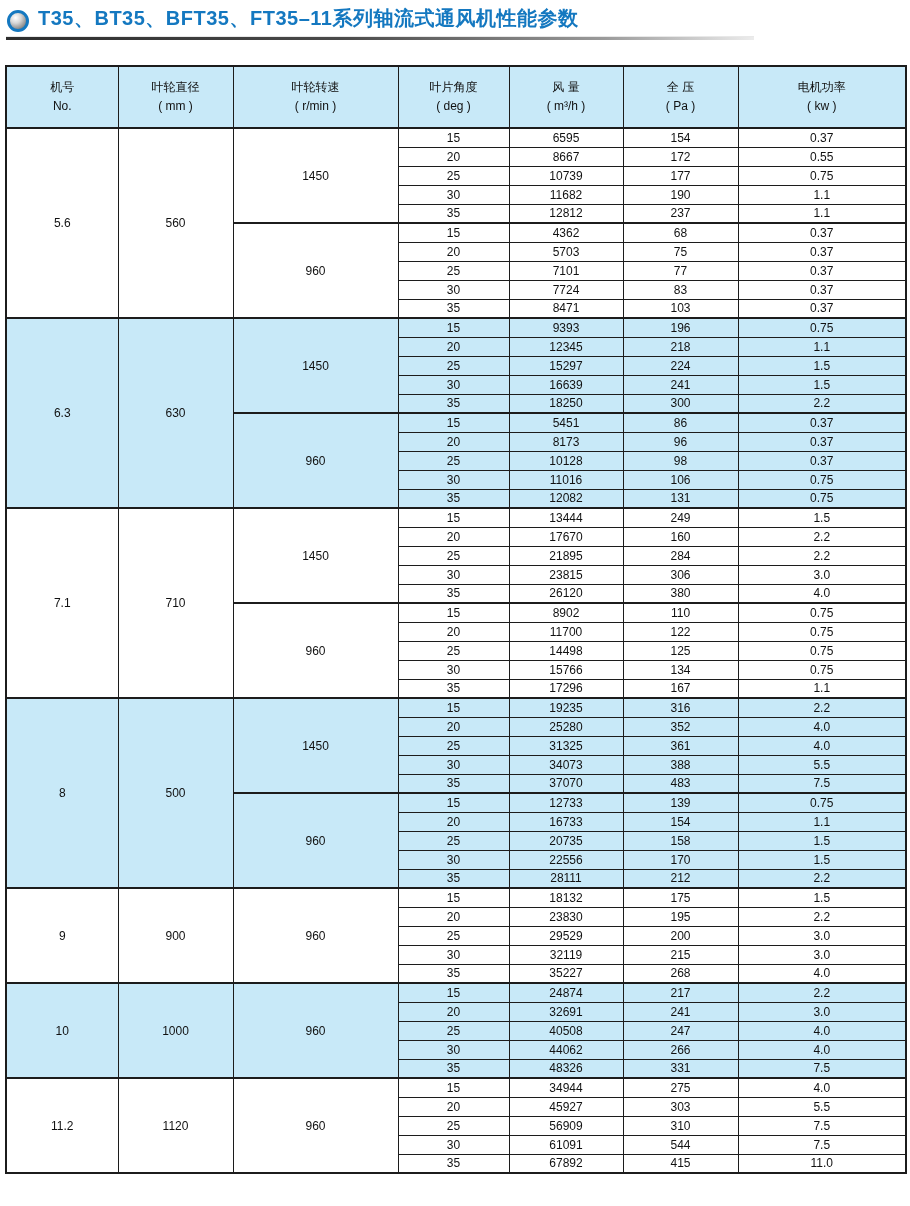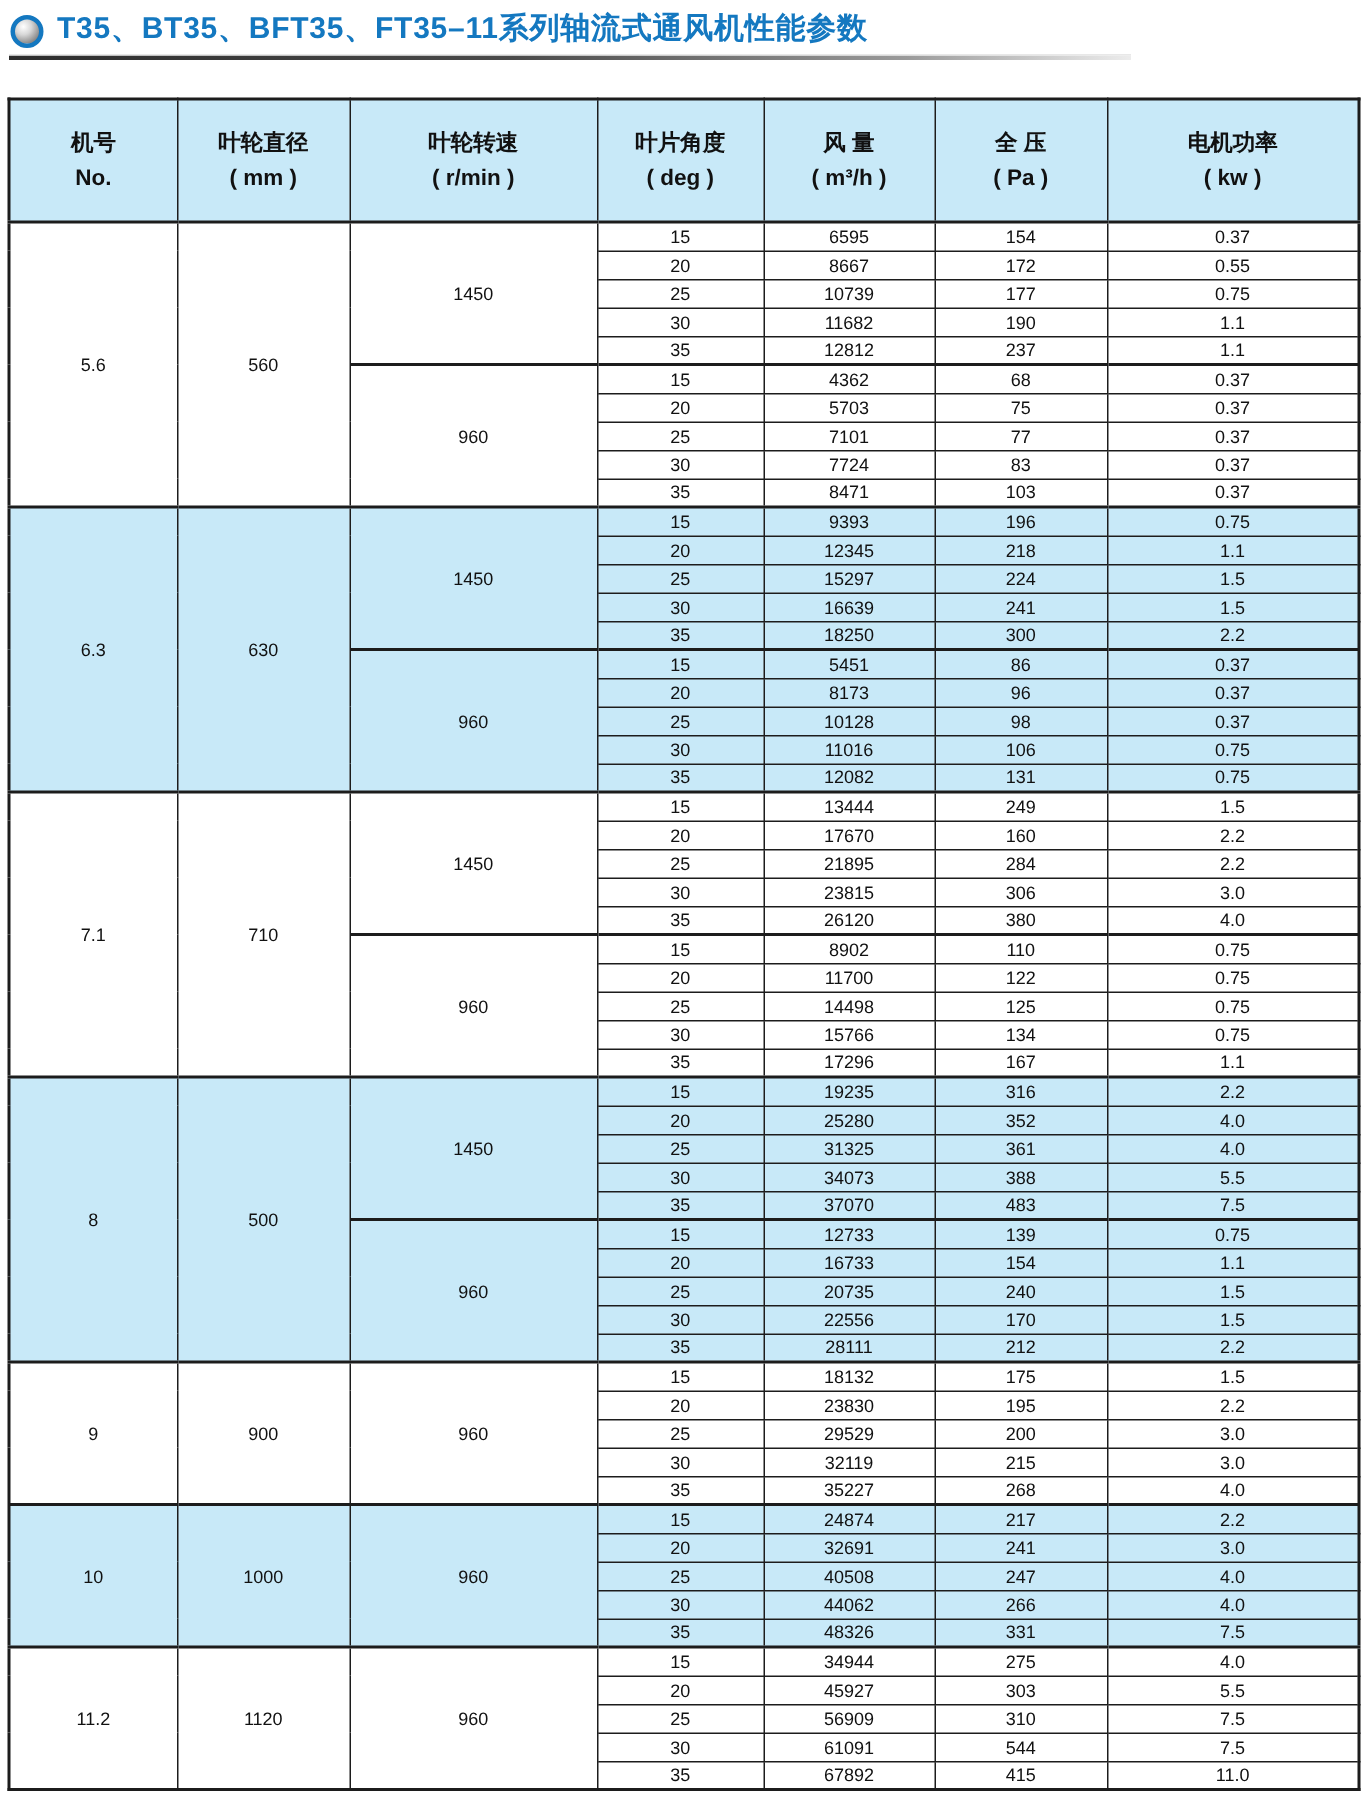--- a/index.html
+++ b/index.html
@@ -38,22 +38,22 @@
   .col-dia    { width:115px; }
   .col-speed  { width:165px; }
   .col-angle  { width:111px; }
   .col-flow   { width:114px; }
   .col-press  { width:115px; }
   .col-power  { width:168px; }
   table.spec th {
     background:#c8e9f8;
     border:1px solid #1c1c1c;
     border-bottom:2px solid #1c1c1c;
-    height:82px;
-    font-size:15px; font-weight:bold; color:#111;
+    height:62px;
+    font-size:12px; font-weight:normal; color:#111;
     text-align:center; vertical-align:middle;
     line-height:1.55;
   }
   table.spec td {
     border:1px solid #1c1c1c;
     height:19px;
     font-size:12px; color:#111;
     text-align:center; vertical-align:middle;
     padding:0;
     background:#ffffff;
@@ -348,21 +348,21 @@
       </tr>
       <tr class="hl">
         <td>20</td>
         <td>16733</td>
         <td>154</td>
         <td>1.1</td>
       </tr>
       <tr class="hl">
         <td>25</td>
         <td>20735</td>
-        <td>240</td>
+        <td>158</td>
         <td>1.5</td>
       </tr>
       <tr class="hl">
         <td>30</td>
         <td>22556</td>
         <td>170</td>
         <td>1.5</td>
       </tr>
       <tr class="hl">
         <td>35</td>

